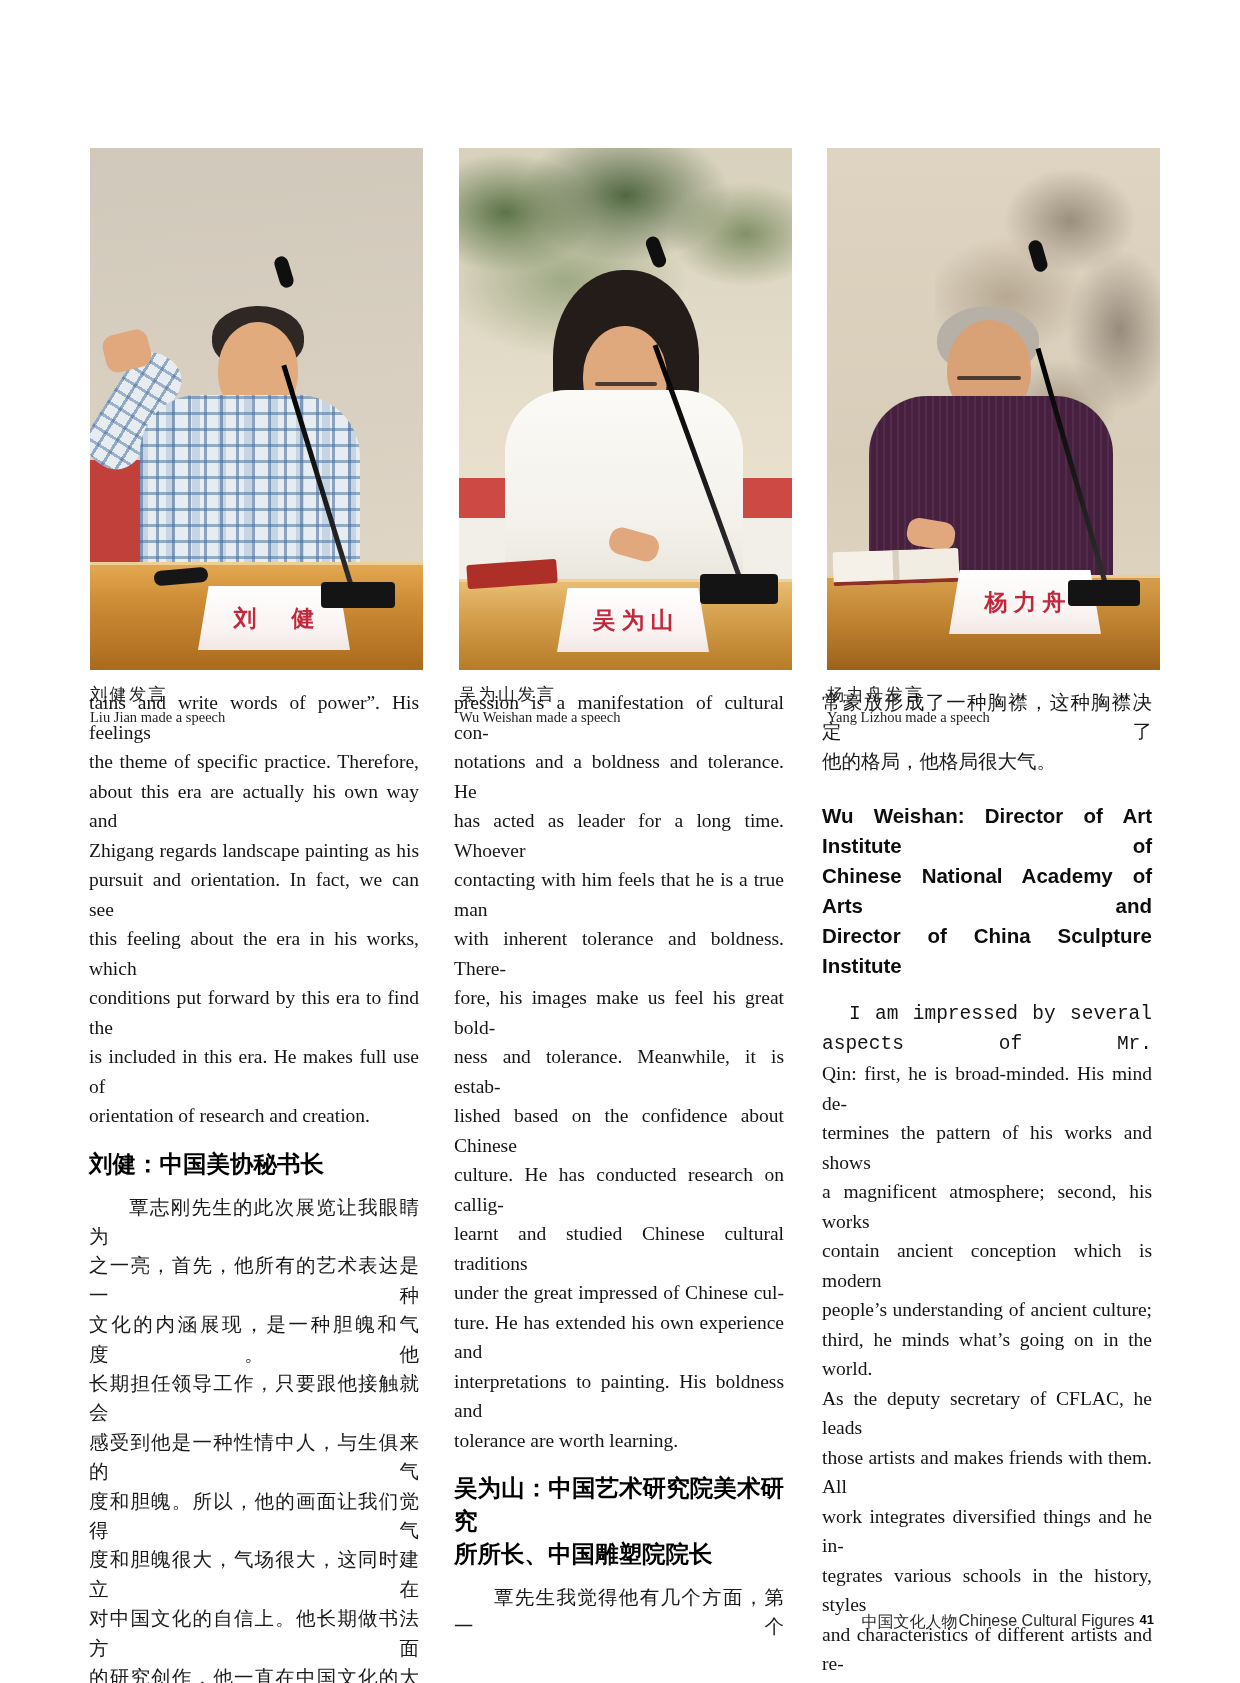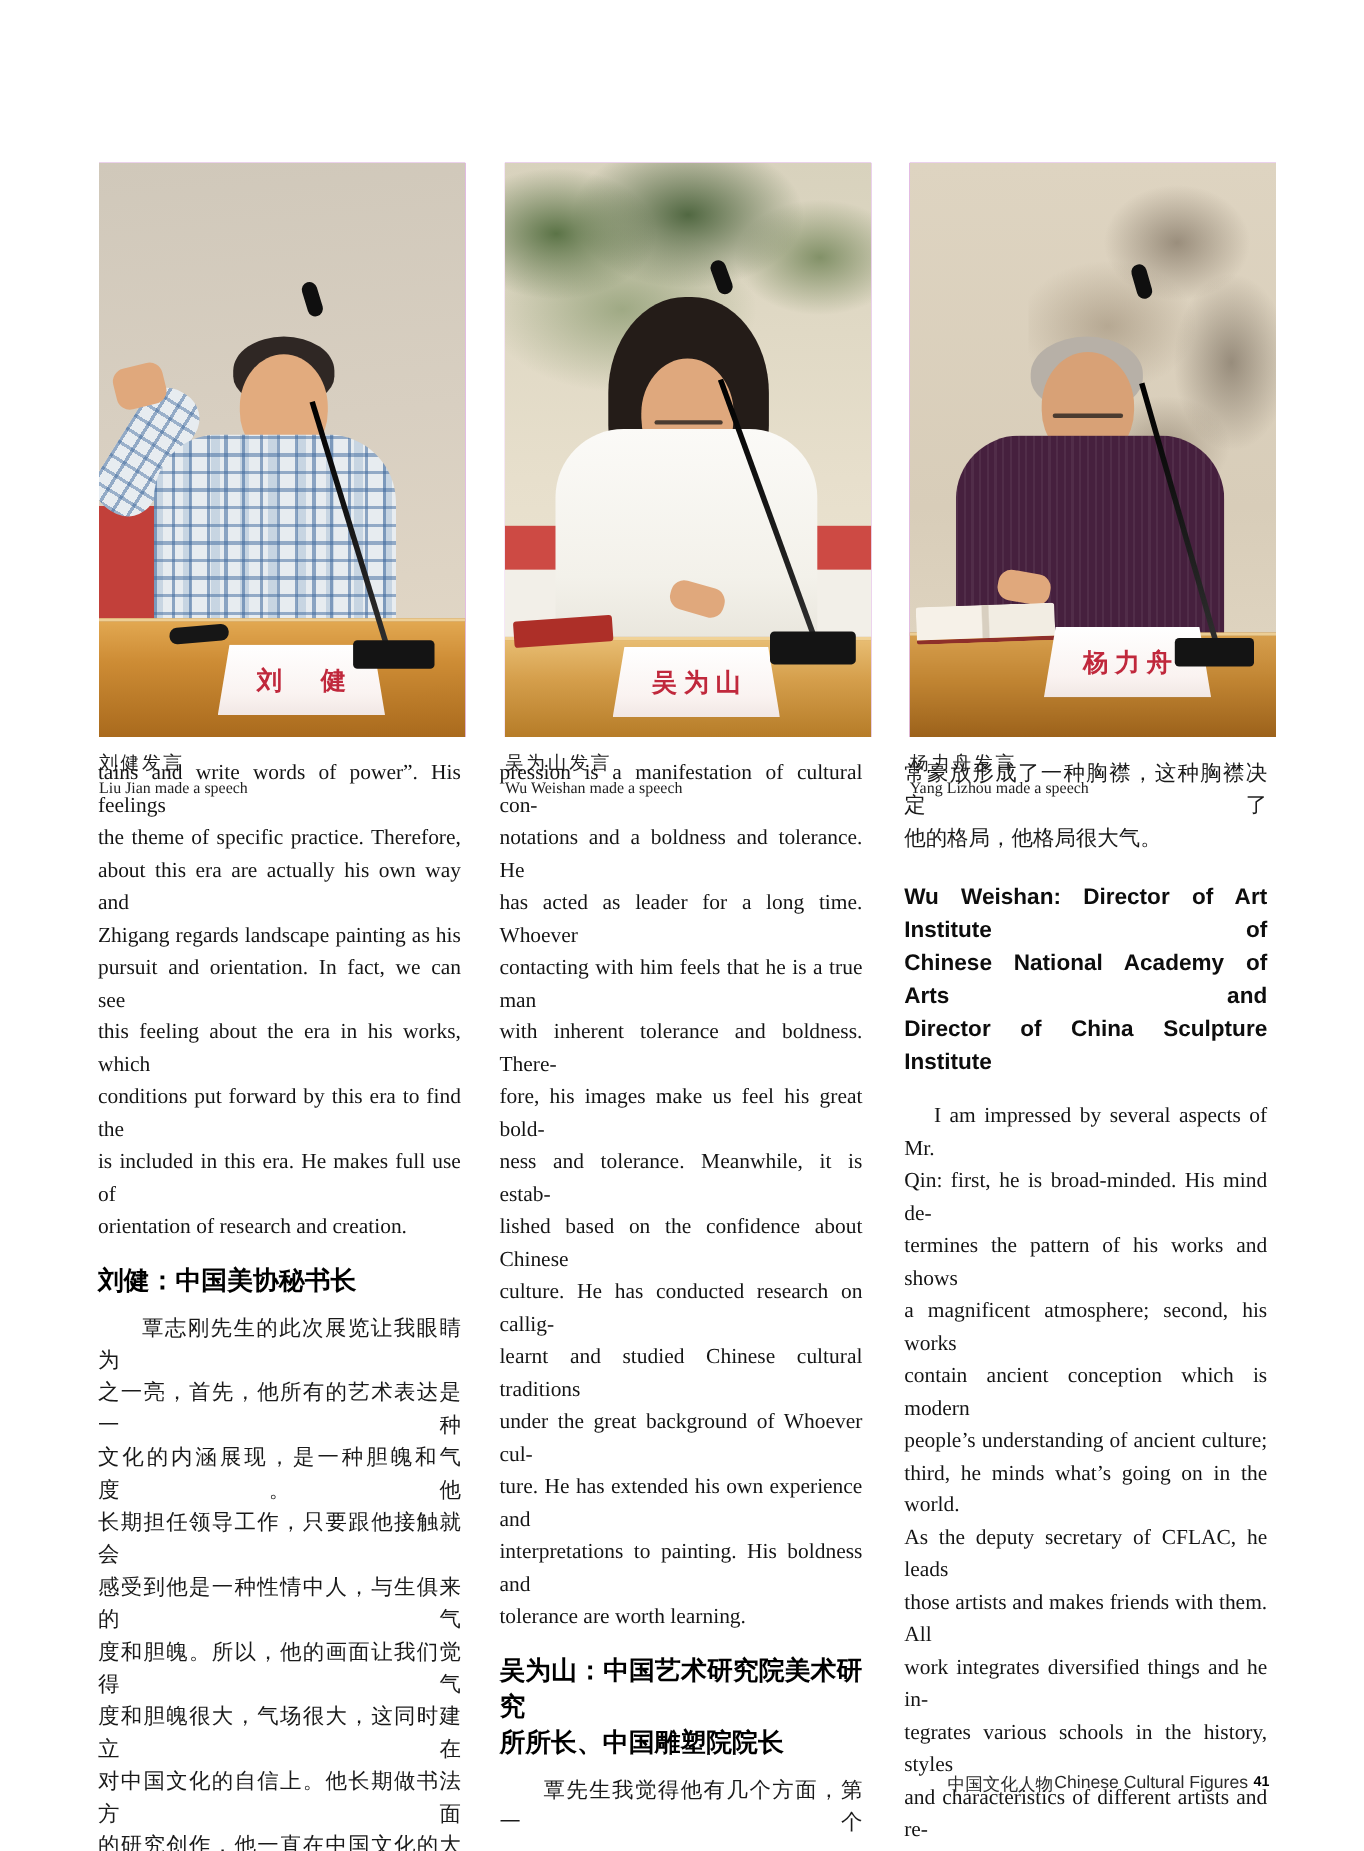--- a/index.html
+++ b/index.html
@@ -90,21 +90,21 @@
 
   .cap-zh{margin-top:13px;font:17px/22px "DejaVu Serif",serif;color:#222;letter-spacing:2.5px;}
   .cap-en{margin-top:3px;font:14.5px/19px "Liberation Serif",serif;color:#222;}
 
   
   .col{position:absolute;top:688px;width:330px;}
   .line{display:block;text-align:justify;text-align-last:justify;}
   .line.end{text-align-last:left;}
   .para-en{font:19.5px/29.5px "Liberation Serif",serif;color:#141414;}
   .para-zh{font:19.5px/29.4px "DejaVu Serif",serif;color:#1a1a1a;}
-  .para-en .line.ind{text-indent:27px;}
+  .para-en .line.ind{text-indent:27px;font-family:Liberation Mono, monospace;}
   .para-zh .line.ind{text-indent:40px;}
   .heading-zh{font:bold 23.5px/33px "Liberation Sans",sans-serif;color:#000;margin:17px 0 12px;}
   .heading-en{font:bold 20.5px/30px "Liberation Sans",sans-serif;color:#0d0d0d;margin:25px 0 19px;}
 
   
   .footer{position:absolute;top:1612px;right:86px;display:flex;align-items:flex-start;gap:1px;
      font:16px "Liberation Sans",sans-serif;color:#2b2b2b;}
   .footer .pnum{font-weight:bold;font-size:13px;color:#000;margin-left:4px;}
 </style>
 </head>
@@ -212,21 +212,21 @@
         <div class="line">pression is a manifestation of cultural con-</div>
         <div class="line">notations and a boldness and tolerance. He</div>
         <div class="line">has acted as leader for a long time. Whoever</div>
         <div class="line">contacting with him feels that he is a true man</div>
         <div class="line">with inherent tolerance and boldness. There-</div>
         <div class="line">fore, his images make us feel his great bold-</div>
         <div class="line">ness and tolerance. Meanwhile, it is estab-</div>
         <div class="line">lished based on the confidence about Chinese</div>
         <div class="line">culture. He has conducted research on callig-</div>
         <div class="line">learnt and studied Chinese cultural traditions</div>
-        <div class="line">under the great background of Whoever cul-</div>
+        <div class="line">under the great impressed of Chinese cul-</div>
         <div class="line">ture. He has extended his own experience and</div>
         <div class="line">interpretations to painting. His boldness and</div>
         <div class="line end">tolerance are worth learning.</div>
       </div>
       <div class="block heading-zh">
         <div class="line">吴为山：中国艺术研究院美术研究</div>
         <div class="line end">所所长、中国雕塑院院长</div>
       </div>
       <div class="block para-zh">
         <div class="line ind">覃先生我觉得他有几个方面，第一个</div>

